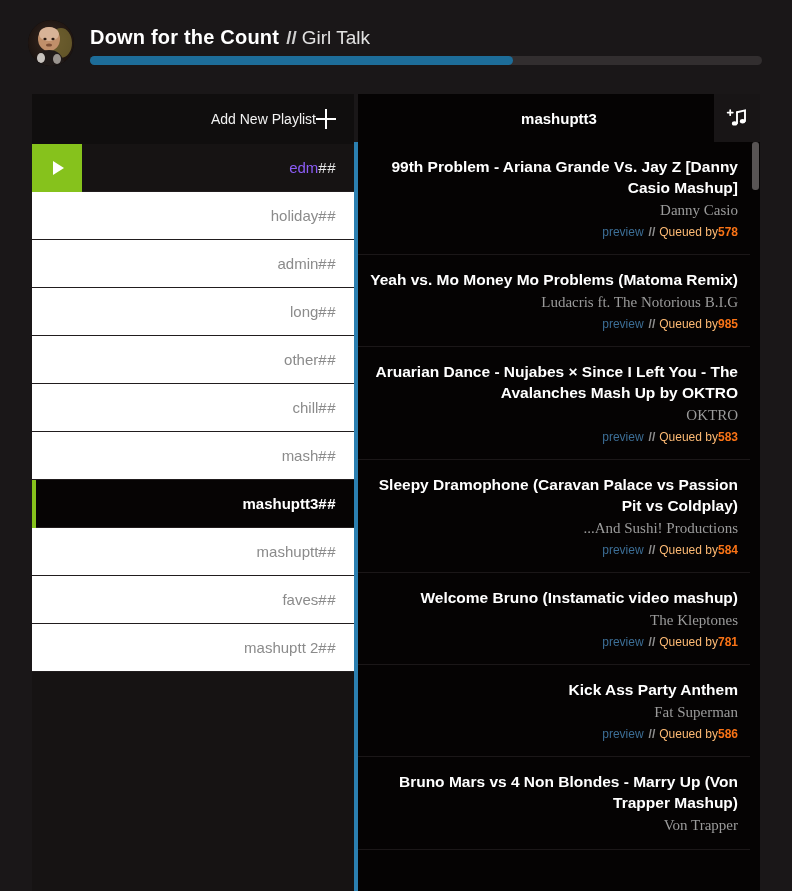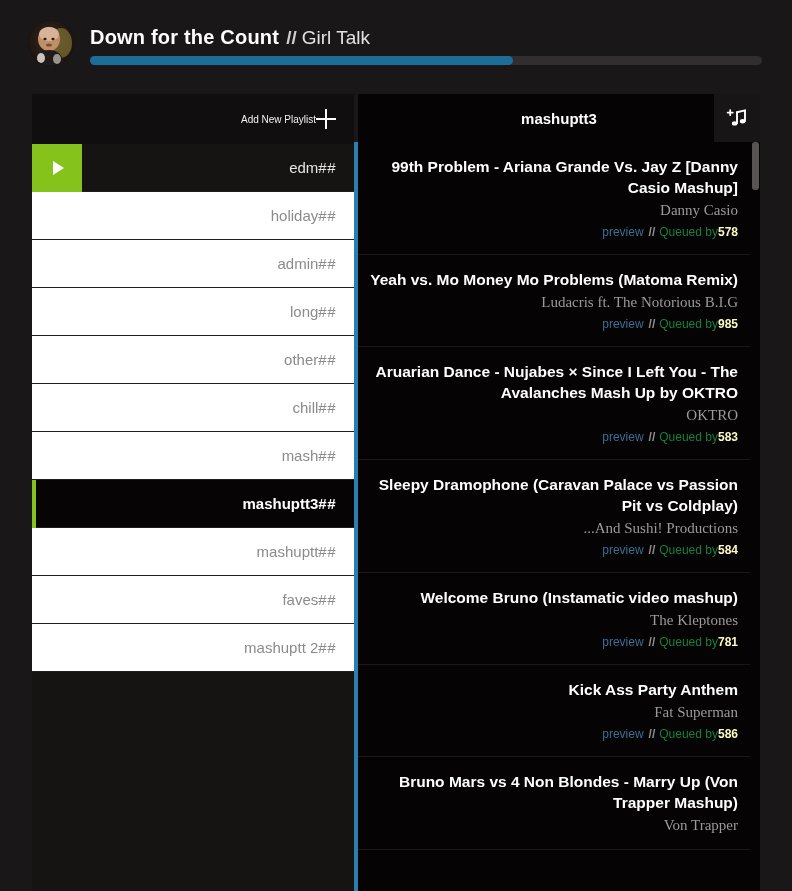--- a/index.html
+++ b/index.html
@@ -87,21 +87,21 @@
 
   .sidebar-header {
     position: relative;
     height: 50px;
     background: #100e0e;
     display: flex;
     align-items: center;
     padding: 0 18px;
   }
   .sidebar-header-label {
-    font-size: 10px;
+    font-size: 14px;
     color: #f2f2f2;
     flex: 1;
   }
   .plus-icon {
     width: 20px; height: 20px;
     position: relative;
   }
   .plus-icon:before, .plus-icon:after {
     content: "";
     position: absolute;
@@ -144,21 +144,21 @@
     flex: none;
   }
   .play-tri {
     width: 0; height: 0;
     border-left: 11px solid #ffffff;
     border-top: 7px solid transparent;
     border-bottom: 7px solid transparent;
     margin-left: 3px;
   }
   .pl-item.playing .pl-name {
-    color: #e5e5e5;
+    color: #8b5cf6;
     padding-left: 30px;
   }
   .pl-item.playing .pl-count { color: #e6e6e6; }
 
   
   .pl-item.selected {
     background: #060404;
     padding-left: 0;
   }
   .pl-item.selected .sel-bar {
@@ -239,22 +239,22 @@
     font-family: Liberation Serif, serif;
   }
   .track-meta {
     font-size: 12px;
     line-height: 18px;
     margin-top: 2px;
     white-space: nowrap;
   }
   .meta-preview { color: #3c6e96; }
   .meta-slashes { color: #8e8e8e; margin: 0 4px 0 5px; font-weight: bold; }
-  .meta-queued { color: #15803d; }
-  .meta-num { color: #fef9c3; font-weight: bold; }
+  .meta-queued { color: #fdba74; }
+  .meta-num { color: #f97316; font-weight: bold; }
 
   
   .v-scroll-track {
     position: absolute;
     right: 0; top: 48px;
     width: 10px; height: 749px;
     background: #050303;
   }
   .v-scroll-thumb {
     position: absolute;

